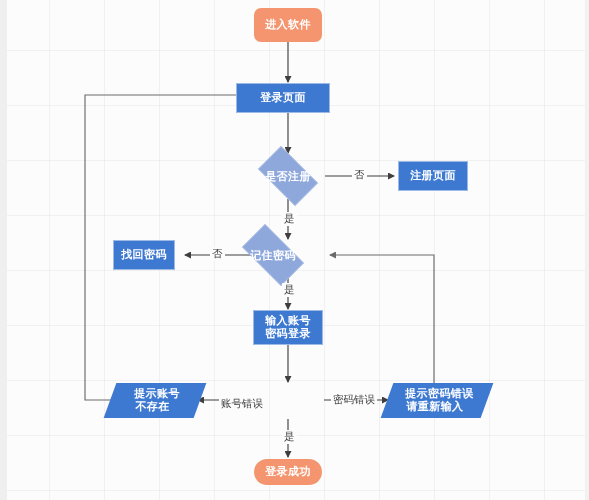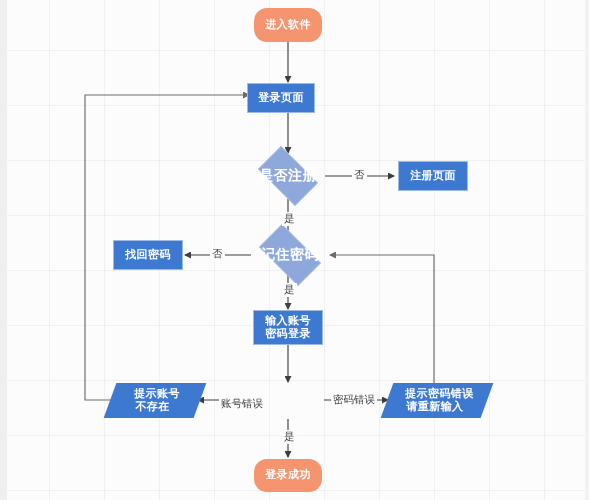--- a/index.html
+++ b/index.html
@@ -60,21 +60,21 @@
   }
   .decision .dshape{
     position:absolute;left:0;top:0;width:100%;height:100%;
     background:#8fa8dc;
     transform:rotate(45deg) scale(.707);
     border:1px solid #b7c7e8;
     box-sizing:border-box;
   }
   .decision .dtext{
     position:relative;z-index:2;
-    color:#ffffff;font-weight:bold;font-size:14px;
+    color:#ffffff;font-weight:bold;font-size:11px;
     white-space:nowrap;letter-spacing:.4px;
   }
 
   .edgelabel{
     position:absolute;
     font-size:10.5px;
     color:#3c3c3c;
     background:#fcfcfc;
     padding:0 2px;
     white-space:nowrap;
@@ -121,63 +121,63 @@
       <path d="M288,419 L288,457" marker-end="url(#ah)"></path>
     </g>
     <g stroke="#6b6b6b" stroke-width="1.15" fill="none">
 
       <path d="M115,400 L85,400 L85,95 L249,95" marker-end="url(#ahg)"></path>
 
       <path d="M434,383 L434,255 L330,255" marker-end="url(#ahg)"></path>
     </g>
   </svg>
 
-  <div class="node terminator" style="left:254px;top:8px;width:68px;height:34px;">
+  <div class="node terminator" style="left:254px;top:8px;width:68px;height:34px;border-radius:7px;">
     <span>进入软件</span>
   </div>
 
-  <div class="node process" style="left:247px;top:83px;width:68px;height:30px;font-family:Liberation Mono, monospace;">
+  <div class="node process" style="left:236px;top:83px;width:94px;height:30px;font-family:Liberation Mono, monospace;">
     <span>登录页面</span>
   </div>
 
   <div class="decision" style="left:251px;top:153px;width:74px;height:46px;">
     <div class="dshape"></div>
     <div class="dtext">是否注册</div>
   </div>
 
   <div class="node process" style="left:398px;top:161px;width:70px;height:30px;align-items:center;">
     <span>注册页面</span>
   </div>
 
-  <div class="decision" style="left:251px;top:232px;width:78px;height:46px;">
+  <div class="decision" style="left:234px;top:232px;width:78px;height:46px;">
     <div class="dshape"></div>
     <div class="dtext">记住密码</div>
   </div>
 
-  <div class="node process" style="left:113px;top:240px;width:70px;height:30px;">
+  <div class="node process" style="left:113px;top:240px;width:62px;height:30px;">
     <span>找回密码</span>
   </div>
 
   <div class="node process" style="left:253px;top:310px;width:70px;height:35px;flex-direction:column;">
     <span>输入账号</span>
     <span>密码登录</span>
   </div>
 
 
   <div class="node parallelogram" style="left:110px;top:383px;width:90px;height:35px;flex-direction:column;">
     <span style="transform: skewX(20deg);">提示账号</span>
     <span style="transform: skewX(20deg);">不存在</span>
   </div>
 
   <div class="node parallelogram" style="left:387px;top:383px;width:100px;height:35px;flex-direction:column;">
     <span style="transform: skewX(20deg);">提示密码错误</span>
     <span style="transform: skewX(20deg);">请重新输入</span>
   </div>
 
-  <div class="node terminator" style="left:254px;top:459px;width:68px;height:33px;">
+  <div class="node terminator" style="left:254px;top:459px;width:68px;height:26px;">
     <span>登录成功</span>
   </div>
 
   <div class="edgelabel" style="left:352px;top:168px;">否</div>
   <div class="edgelabel" style="left:282px;top:212px;">是</div>
   <div class="edgelabel" style="left:210px;top:247px;">否</div>
   <div class="edgelabel" style="left:282px;top:283px;">是</div>
   <div class="edgelabel" style="left:203px;top:397px;margin-left:16px;">账号错误</div>
   <div class="edgelabel" style="left:331px;top:393px;">密码错误</div>
   <div class="edgelabel" style="left:282px;top:430px;">是</div>

